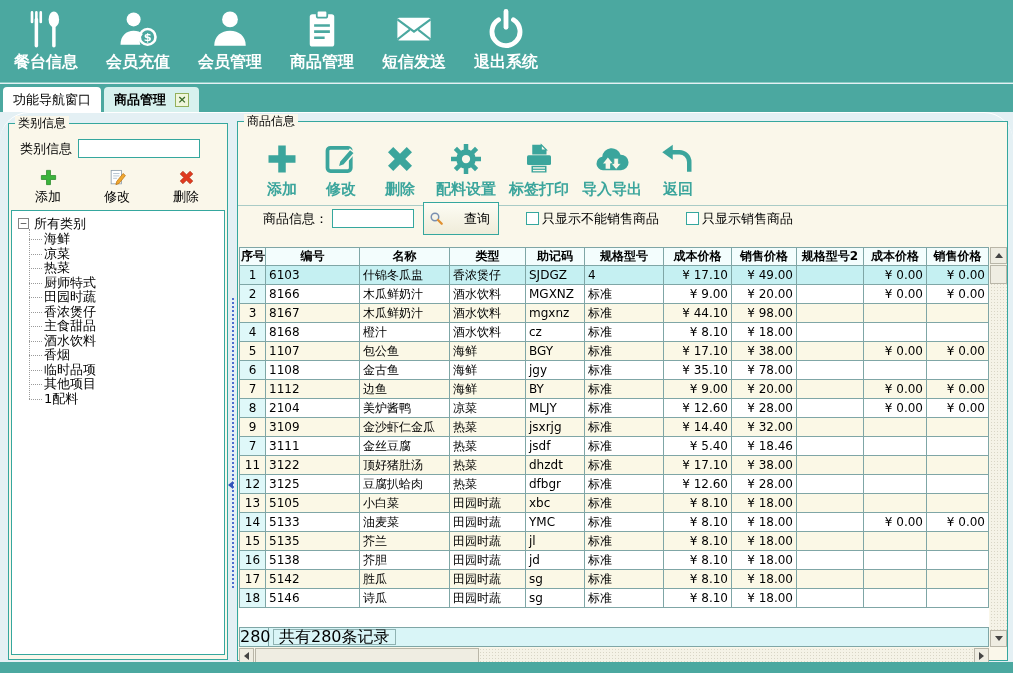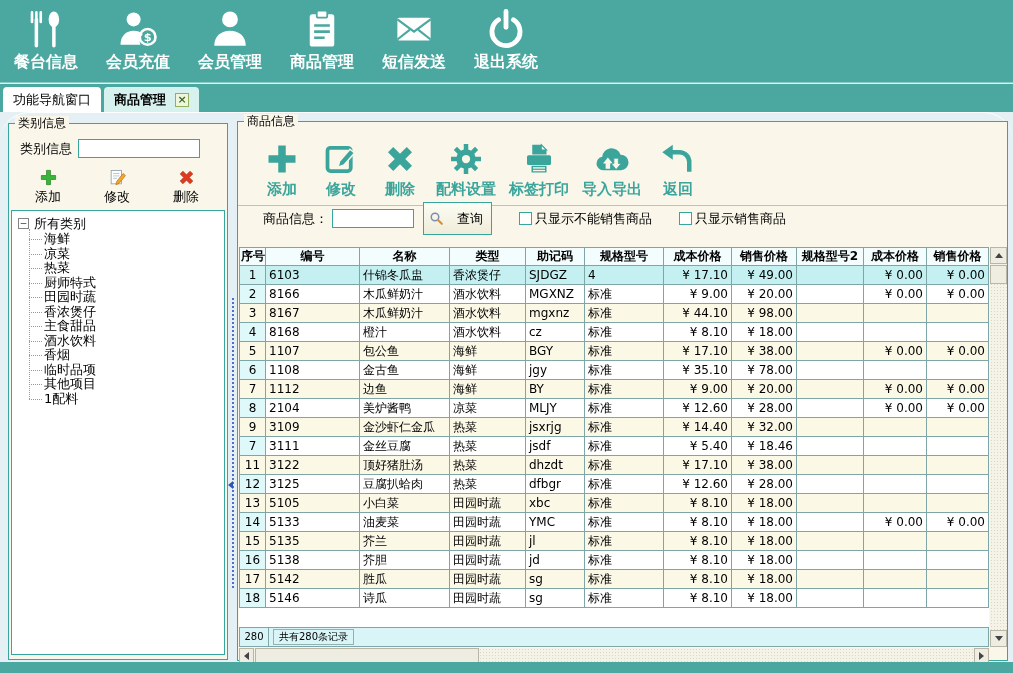--- a/index.html
+++ b/index.html
@@ -108,21 +108,21 @@
 
   .search-row{ position:absolute; top:76px; left:0; width:100%; height:41px; display:flex; align-items:center; }
   .search-row label{ margin-left:25px; font-size:13px; white-space:nowrap; }
   .search-row input{
     margin-left:4px; width:82px; height:19px; border:1px solid #35A79E;
     background:#fff; font-size:12px; padding:0 3px; outline:none;
   }
   .query-btn{
     margin-left:9px; height:33px; padding:0 8px 0 5px; border:1px solid #35A79E;
     background:linear-gradient(#FDFCF4,#EFECD9); font-size:13px;
-    display:flex; align-items:center; gap:13px; cursor:pointer;
+    display:flex; align-items:center; gap:20px; cursor:pointer;
   }
   .cb-group{ display:flex; align-items:center; margin-left:27px; font-size:13px; cursor:pointer; white-space:nowrap; }
   .cb-box{ width:13px; height:13px; border:1px solid #35A79E; background:#fff; margin-right:3px; flex:0 0 13px; }
 
   
   .table-wrap{
     position:absolute; top:125px; left:1px; width:750px; height:380px;
     overflow:hidden; background:#fff;
   }
   table{ border-collapse:collapse; table-layout:fixed; width:749px; }
@@ -154,21 +154,21 @@
   .vscroll .down{ bottom:0; left:0; }
   .vthumb{ position:absolute; top:18px; left:0; width:17px; height:19px; background:#EFEDE2; border:1px solid #B9B6A8; cursor:pointer; }
   .tri-up{ width:0;height:0;border-left:4px solid transparent;border-right:4px solid transparent;border-bottom:5px solid #444; }
   .tri-down{ width:0;height:0;border-left:4px solid transparent;border-right:4px solid transparent;border-top:5px solid #444; }
   .tri-left{ width:0;height:0;border-top:4px solid transparent;border-bottom:4px solid transparent;border-right:5px solid #444; }
   .tri-right{ width:0;height:0;border-top:4px solid transparent;border-bottom:4px solid transparent;border-left:5px solid #444; }
 
   .status-row{
     position:absolute; top:505px; left:1px; width:750px; height:20px;
     background:#D9F5F7; border:1px solid #7FA6A6;
-    display:flex; align-items:center; font-size:10px;
+    display:flex; align-items:center; font-size:16px;
   }
   .status-num{ width:29px; height:100%; line-height:18px; text-align:center; border-right:1px solid #7FA6A6; flex:0 0 29px; }
   .status-box{ margin-left:4px; border:1px solid #8FB2B2; background:#D9F5F7; height:16px; line-height:14px; padding:0 5px; white-space:nowrap; }
 
   .hscroll{
     position:absolute; top:526px; left:1px; width:750px; height:15px;
     background:#F5F3E7;
     background-image:radial-gradient(#D9D6C6 1px, transparent 1px); background-size:3px 3px;
   }
   .hscroll .scroll-btn{ width:15px; height:15px; }

